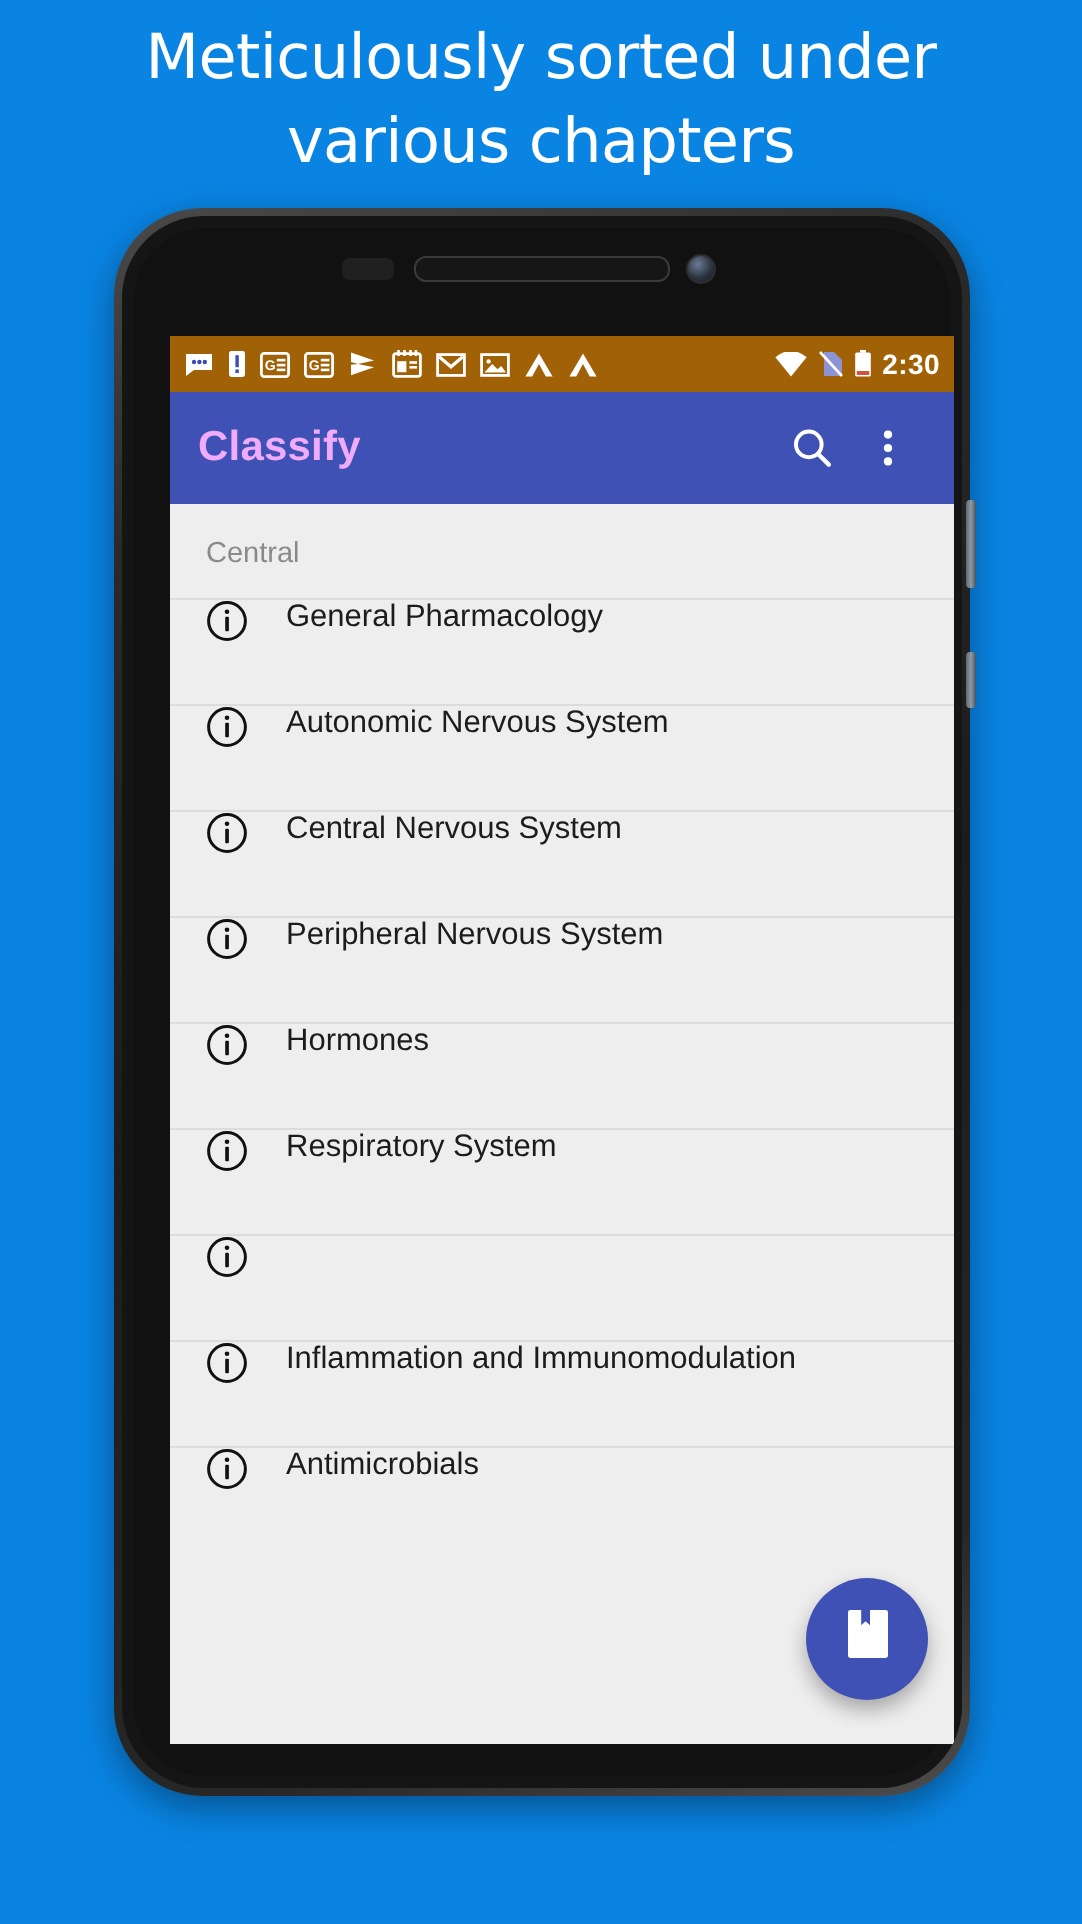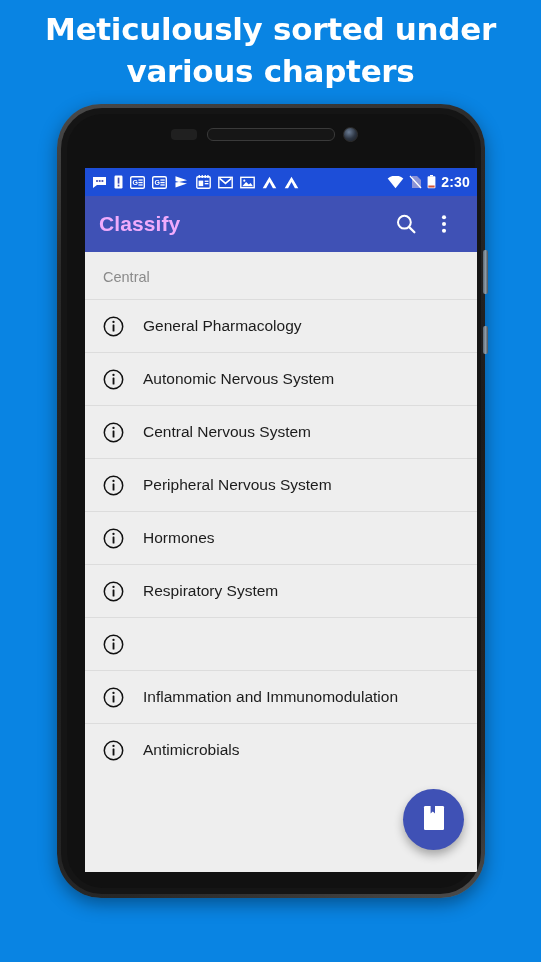--- a/index.html
+++ b/index.html
@@ -17,21 +17,21 @@
 
   
   .promo-headline {
     position: absolute;
     top: 8px;
     left: 0;
     width: 541px;
     text-align: center;
     color: #ffffff;
     font-size: 31px;
-    font-weight: bold;
+    font-weight: normal;
     line-height: 42px;
     letter-spacing: -0.3px;
     font-family: "DejaVu Sans", sans-serif;
   }
   .promo-headline .line { display: block; }
 
   
   .device {
     position: absolute;
     left: 57px;
@@ -123,21 +123,21 @@
     top: 54px;
     width: 392px;
     height: 704px;
     background: #eeeeee;
     overflow: hidden;
   }
 
   
   .status-bar {
     height: 28px;
-    background: #1d4ed8;
+    background: #a16207;
     display: flex;
     align-items: center;
     padding: 0 7px;
     box-sizing: border-box;
     gap: 0px;
   }
   .sb-icons {
     display: flex;
     align-items: center;
     gap: 7px;
@@ -195,21 +195,20 @@
     overflow: hidden;
   }
   .section-header {
     padding: 17px 18px 14px 18px;
     color: #8a8a8a;
     font-size: 14.5px;
   }
   .chapter-list { margin: 0; padding: 0; list-style: none; }
   .chapter-row {
     display: flex;
-    align-items: center;
     height: 53px;
     padding: 0 18px;
     box-sizing: border-box;
     border-top: 1px solid #dcdcdc;
     cursor: pointer;
   }
   .chapter-row:first-child { border-top: 1px solid #dcdcdc; }
   .row-icon {
     width: 21px;
     height: 21px;

